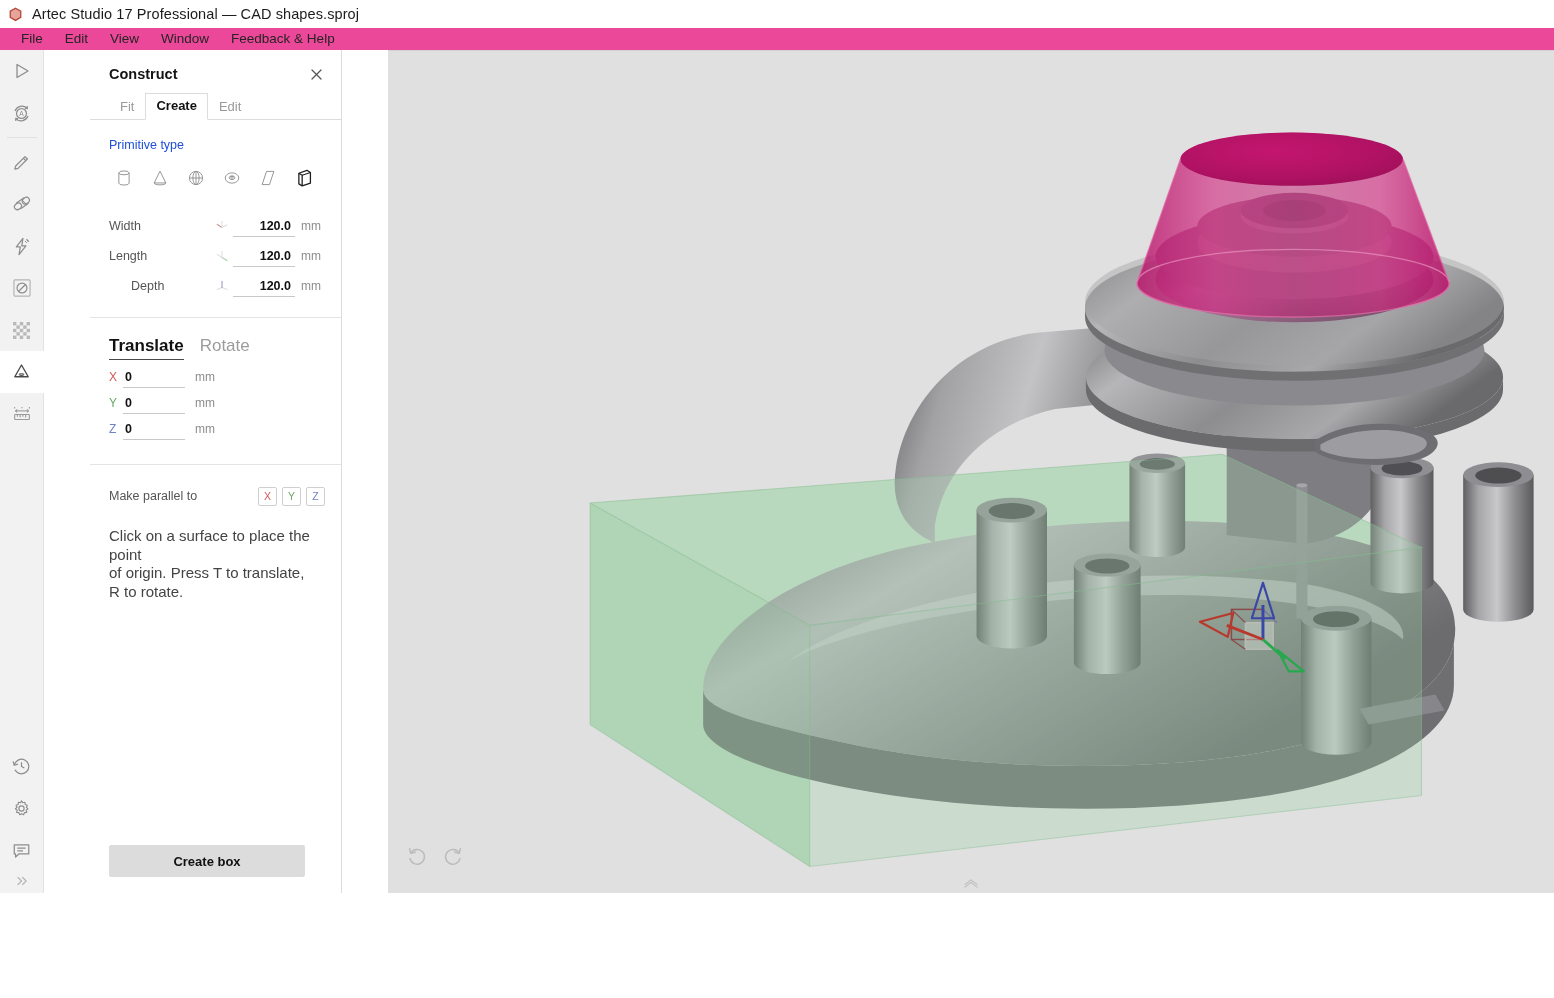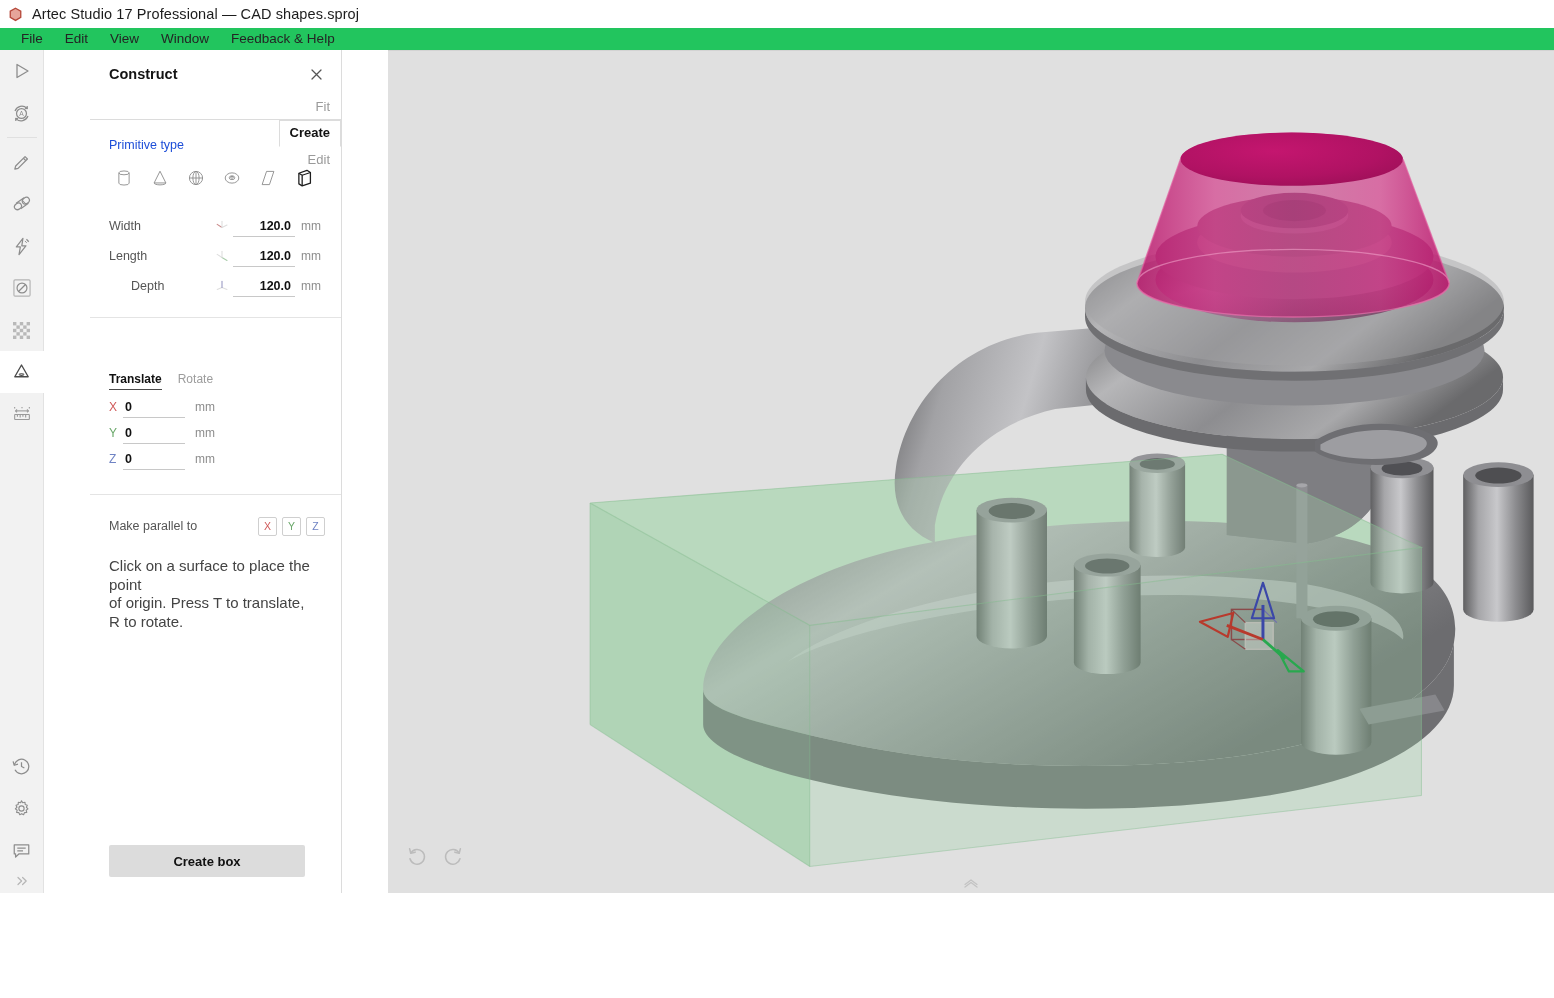--- a/index.html
+++ b/index.html
@@ -18,21 +18,21 @@
     display: flex; align-items: center; gap: 9px;
     padding-left: 8px; background: #ffffff;
   }
   .app-logo { width: 15px; height: 15px; flex: 0 0 15px; }
   .title-text { font-size: 14.5px; color: #1c1c1c; letter-spacing: .1px; }
 
   
   .menubar {
     height: 22px; flex: 0 0 22px;
     display: flex; align-items: center; gap: 0;
-    padding-left: 10px; background: #22c55e;
+    padding-left: 10px; background: #ec4899;
   }
   .menu-item {
     font-size: 13.5px; color: #242424;
     padding: 1px 11px 2px 11px; cursor: default; white-space: nowrap;
   }
 
   
   .bodyrow { flex: 1 1 auto; display: flex; min-height: 0; gap: 46px; }
 
   
@@ -79,21 +79,20 @@
     display: flex; align-items: center; justify-content: center;
     color: #555; font-size: 15px; line-height: 1;
   }
 
   
   .tabs {
     display: flex; align-items: flex-end;
     padding-left: 19px; position: relative;
     border-bottom: 1px solid #dcdcdc;
     height: 27px;
-    flex-direction: column;
   }
   .tab {
     font-size: 13px; color: #9a9a9a;
     padding: 4px 10px 5px 10px; cursor: pointer;
     border: 1px solid transparent; border-bottom: none;
     position: relative; top: 1px; line-height: 16px;
   }
   .tab.active {
     color: #111; font-weight: bold;
     background: #ffffff;
@@ -135,21 +134,21 @@
     padding: 0 4px 2px 0; margin-right: 6px;
     cursor: text;
   }
   .dim-field span { font-size: 12.5px; font-weight: bold; color: #111; }
   .dim-unit { font-size: 12px; color: #8d8d8d; width: 26px; flex: 0 0 26px; }
 
   .divider { height: 1px; background: #e4e4e4; margin: 16px 0 0 0; }
 
   
   .tr-tabs { display: flex; gap: 16px; padding: 18px 0 4px 19px; align-items: baseline; }
-  .tr-tab { font-size: 12px; color: #9c9c9c; cursor: pointer; padding-bottom: 3px; margin-top: 36px; }
+  .tr-tab { font-size: 17px; color: #9c9c9c; cursor: pointer; padding-bottom: 3px; }
   .tr-tab.active { color: #111; font-weight: bold; border-bottom: 1.5px solid #4a4a4a; }
 
   .xyzrow { display: flex; align-items: center; height: 26px; padding-left: 19px; }
   .xyz-axis { width: 14px; flex: 0 0 14px; font-size: 12px; }
   .xyz-axis.x { color: #d05a5a; }
   .xyz-axis.y { color: #6aa86a; }
   .xyz-axis.z { color: #6f83c4; }
   .xyz-field {
     width: 62px; flex: 0 0 62px;
     border-bottom: 1px solid #c8c8c8;

